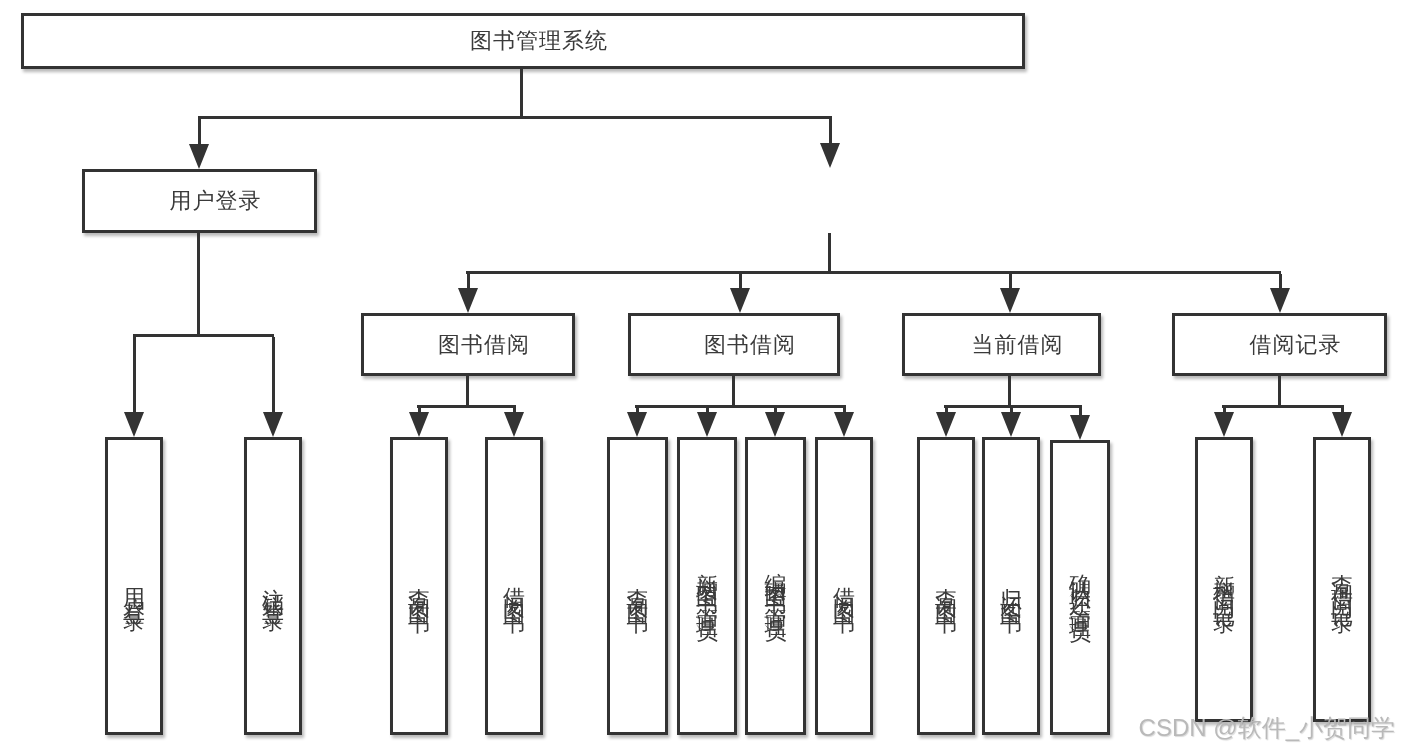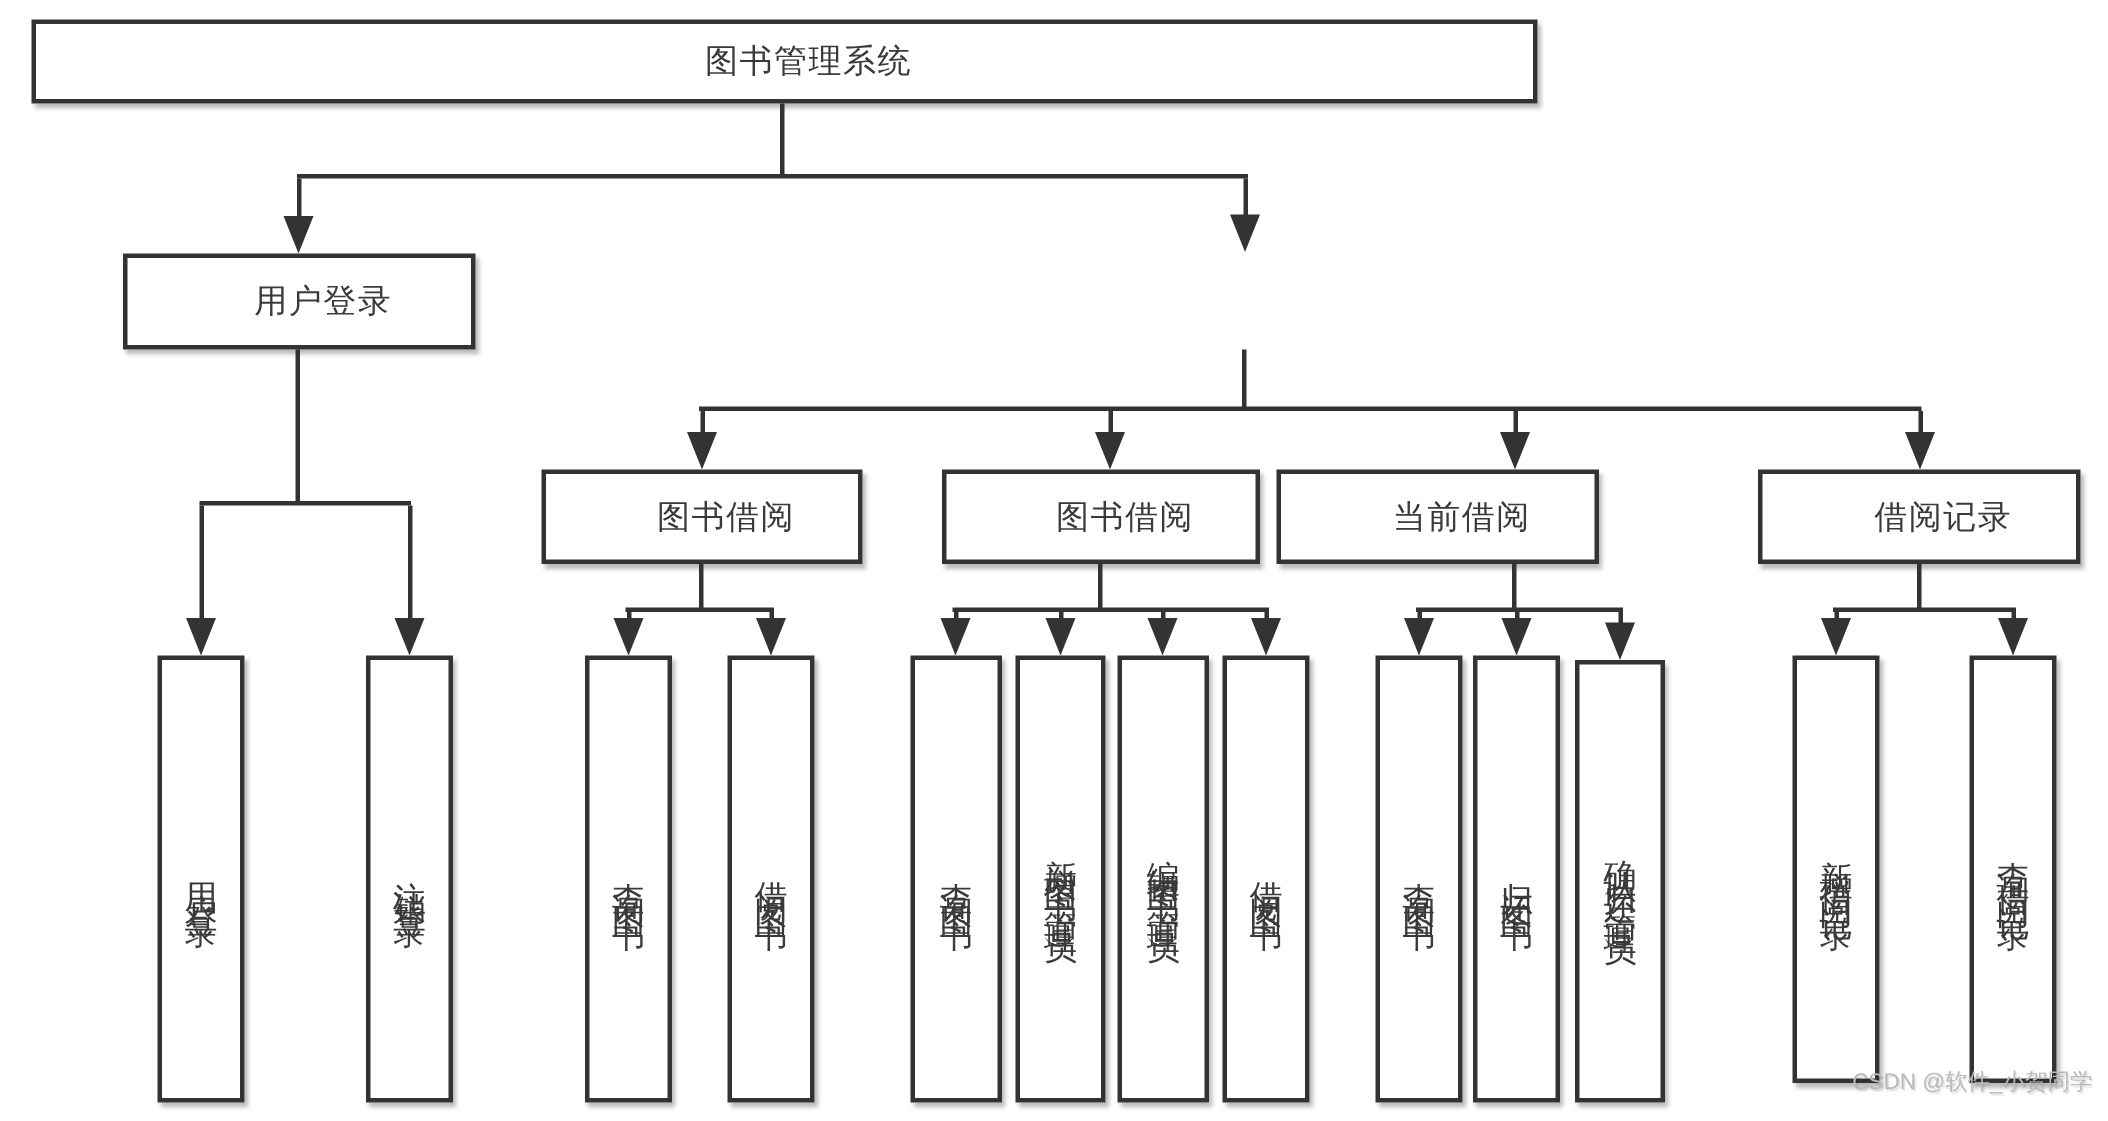--- a/index.html
+++ b/index.html
@@ -80,21 +80,21 @@
     height: 0;
     border-left: 10px solid transparent;
     border-right: 10px solid transparent;
     border-top: 25px solid #333333;
   }
   
   .watermark {
     position: absolute;
     right: 10px;
     top: 712px;
-    font-size: 15px;
+    font-size: 24px;
     color: #b9b9b9;
     text-shadow: 1px 1px 1px rgba(0,0,0,0.15);
     white-space: nowrap;
     z-index: 10;
   }
 </style>
 </head>
 <body>
 
 <div id="canvas">
@@ -106,21 +106,21 @@
   <div class="node" style="left:82px; top:169px; width:235px; height:64px;">
     <span class="hlabel">用户登录</span>
   </div>
 
   <div class="node" style="left:361px; top:313px; width:214px; height:63px;">
     <span class="hlabel">图书借阅</span>
   </div>
   <div class="node" style="left:628px; top:313px; width:212px; height:63px;">
     <span class="hlabel">图书借阅</span>
   </div>
-  <div class="node" style="left:851px; top:313px; width:215px; height:63px;">
+  <div class="node" style="left:902px; top:313px; width:199px; height:63px;">
     <span class="hlabel">当前借阅</span>
   </div>
   <div class="node" style="left:1172px; top:313px; width:215px; height:63px;">
     <span class="hlabel">借阅记录</span>
   </div>
 
   <div class="leaf" style="left:105px; top:437px; width:58px; height:298px;">
     <span class="vtext">用户登录</span>
   </div>
   <div class="leaf" style="left:244px; top:437px; width:58px; height:298px;">

